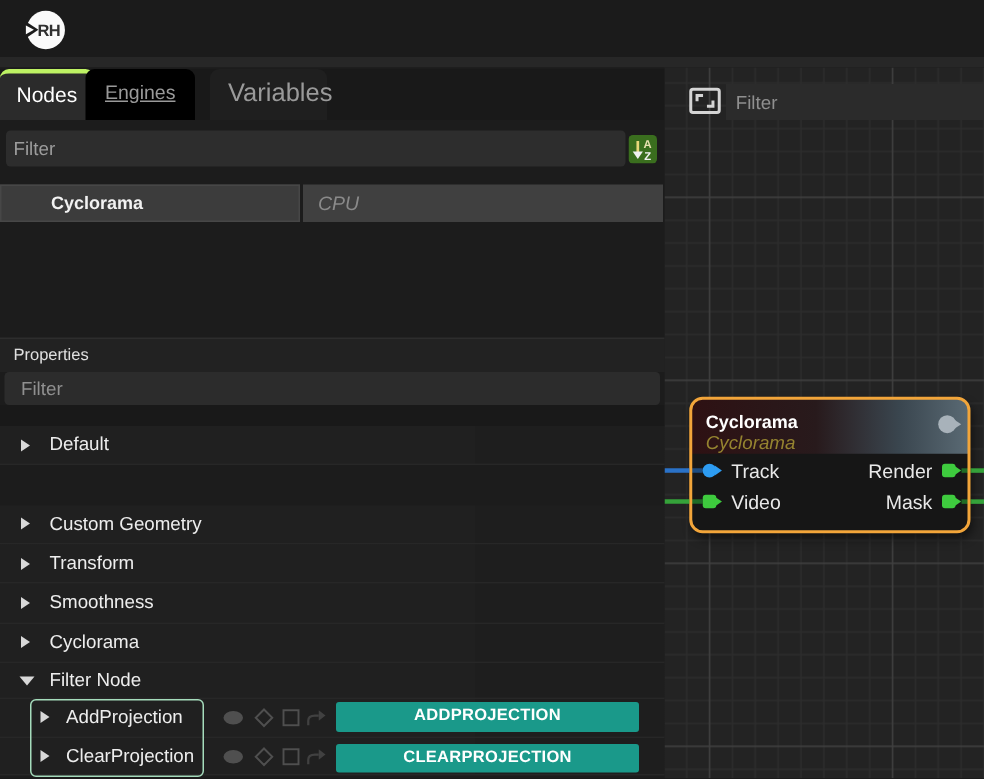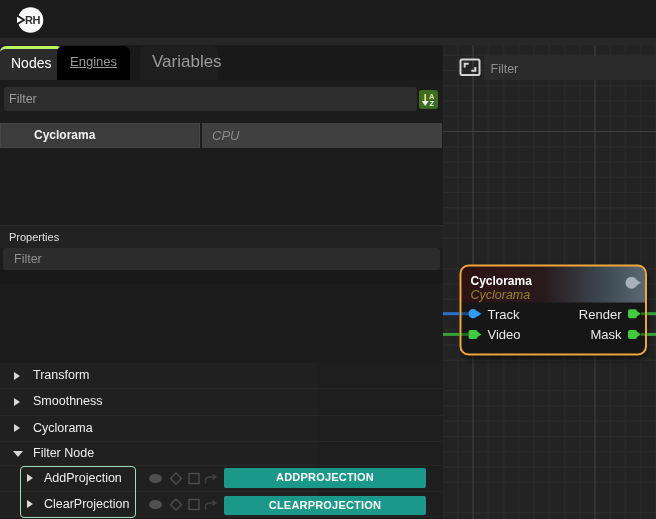--- a/index.html
+++ b/index.html
@@ -61,20 +61,28 @@
     .trid { position:absolute; left:13px; top:10px; width:0; height:0;
            border-top:6.5px solid #d8d8d8; border-left:5.5px solid transparent; border-right:5.5px solid transparent; }
     .srow { position:absolute; left:0; width:443px; height:25.7px;
             background:linear-gradient(90deg,#202020 0,#202020 317px,#1e1e1e 317px,#1e1e1e 443px);
             border-bottom:1px solid #272727; color:#ededed; font-size:12.5px; line-height:25.7px; }
     .srow .lbl { position:absolute; left:44px; top:0; }
     .srow .tri { left:26.5px; }
     .btn { position:absolute; left:224px; width:202px; height:19.5px; background:#1a998a; border-radius:2px;
            color:#ffffff; font-size:11px; font-weight:bold; letter-spacing:0.2px; text-align:center; line-height:19.5px; }
   </style>
+  <div class="trow" style="top:284.2px;">
+      <span class="tri"></span>
+      <span class="lbl">Default</span>
+    </div>
+  <div class="trow" style="top:336.8px;">
+      <span class="tri"></span>
+      <span class="lbl">Custom Geometry</span>
+    </div>
   <div class="trow" style="top:389.4px;">
       <span class="tri"></span>
       <span class="lbl">Smoothness</span>
     </div>
   <div class="trow" style="top:363.1px;">
       <span class="tri"></span>
       <span class="lbl">Transform</span>
     </div>
   <div class="trow" style="top:415.7px;">
       <span class="tri"></span>

